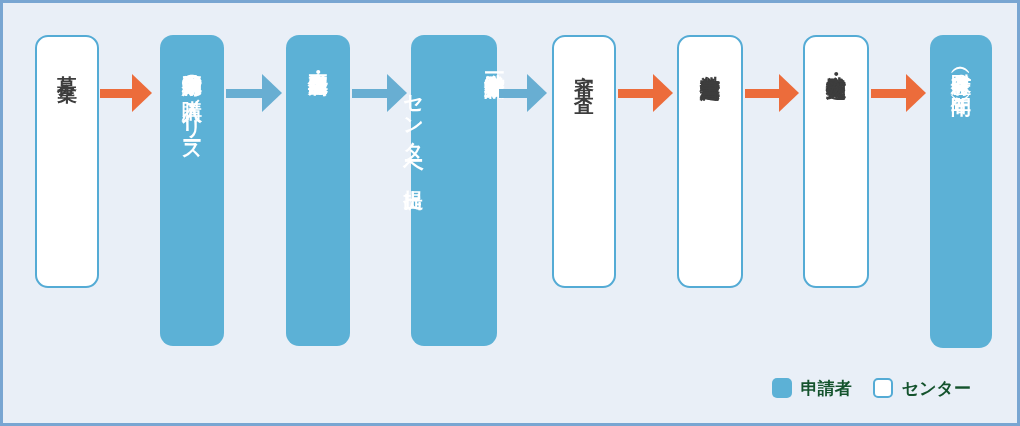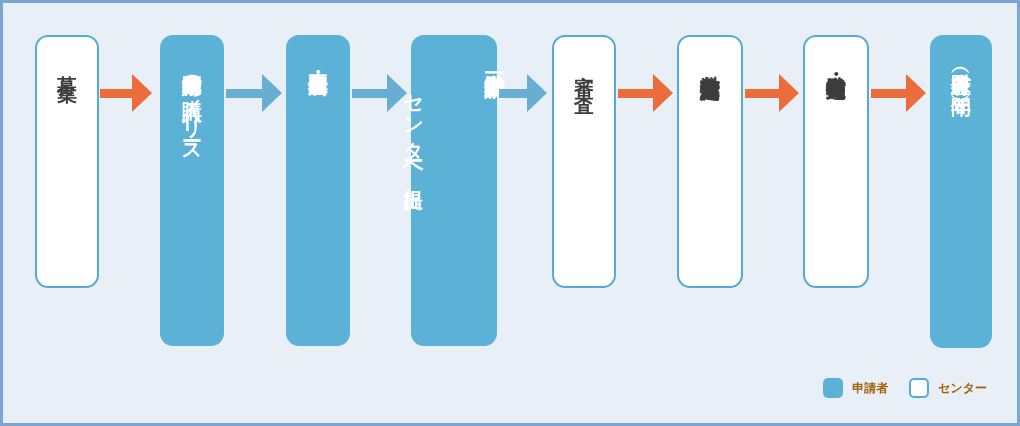--- a/index.html
+++ b/index.html
@@ -87,27 +87,27 @@
   .legend .swatch {
     width: 20px;
     height: 20px;
     box-sizing: border-box;
     border-radius: 5px;
     margin-right: 9px;
   }
   .legend .swatch.applicant { background: #5cb1d6; }
   .legend .swatch.center    { background: #ffffff; border: 2px solid #54abd5; }
   .legend .legend-label {
-    font-size: 12px;
+    font-size: 17px;
     font-weight: bold;
-    color: #a16207;
+    color: #14532d;
     margin-right: 21px;
     white-space: nowrap;
   }
-  .legend .legend-label:last-child { margin-right: 0; }
+  .legend .legend-label:last-child { margin-right: 16px; }
 </style>
 </head>
 <body>
 
 <div class="canvas">
 
   <div class="step sp-recruit" style="left:32px; top:32px; width:64px; height:253px;" data-actor="center">
     <span class="vlabel">募集</span>
   </div>
 

